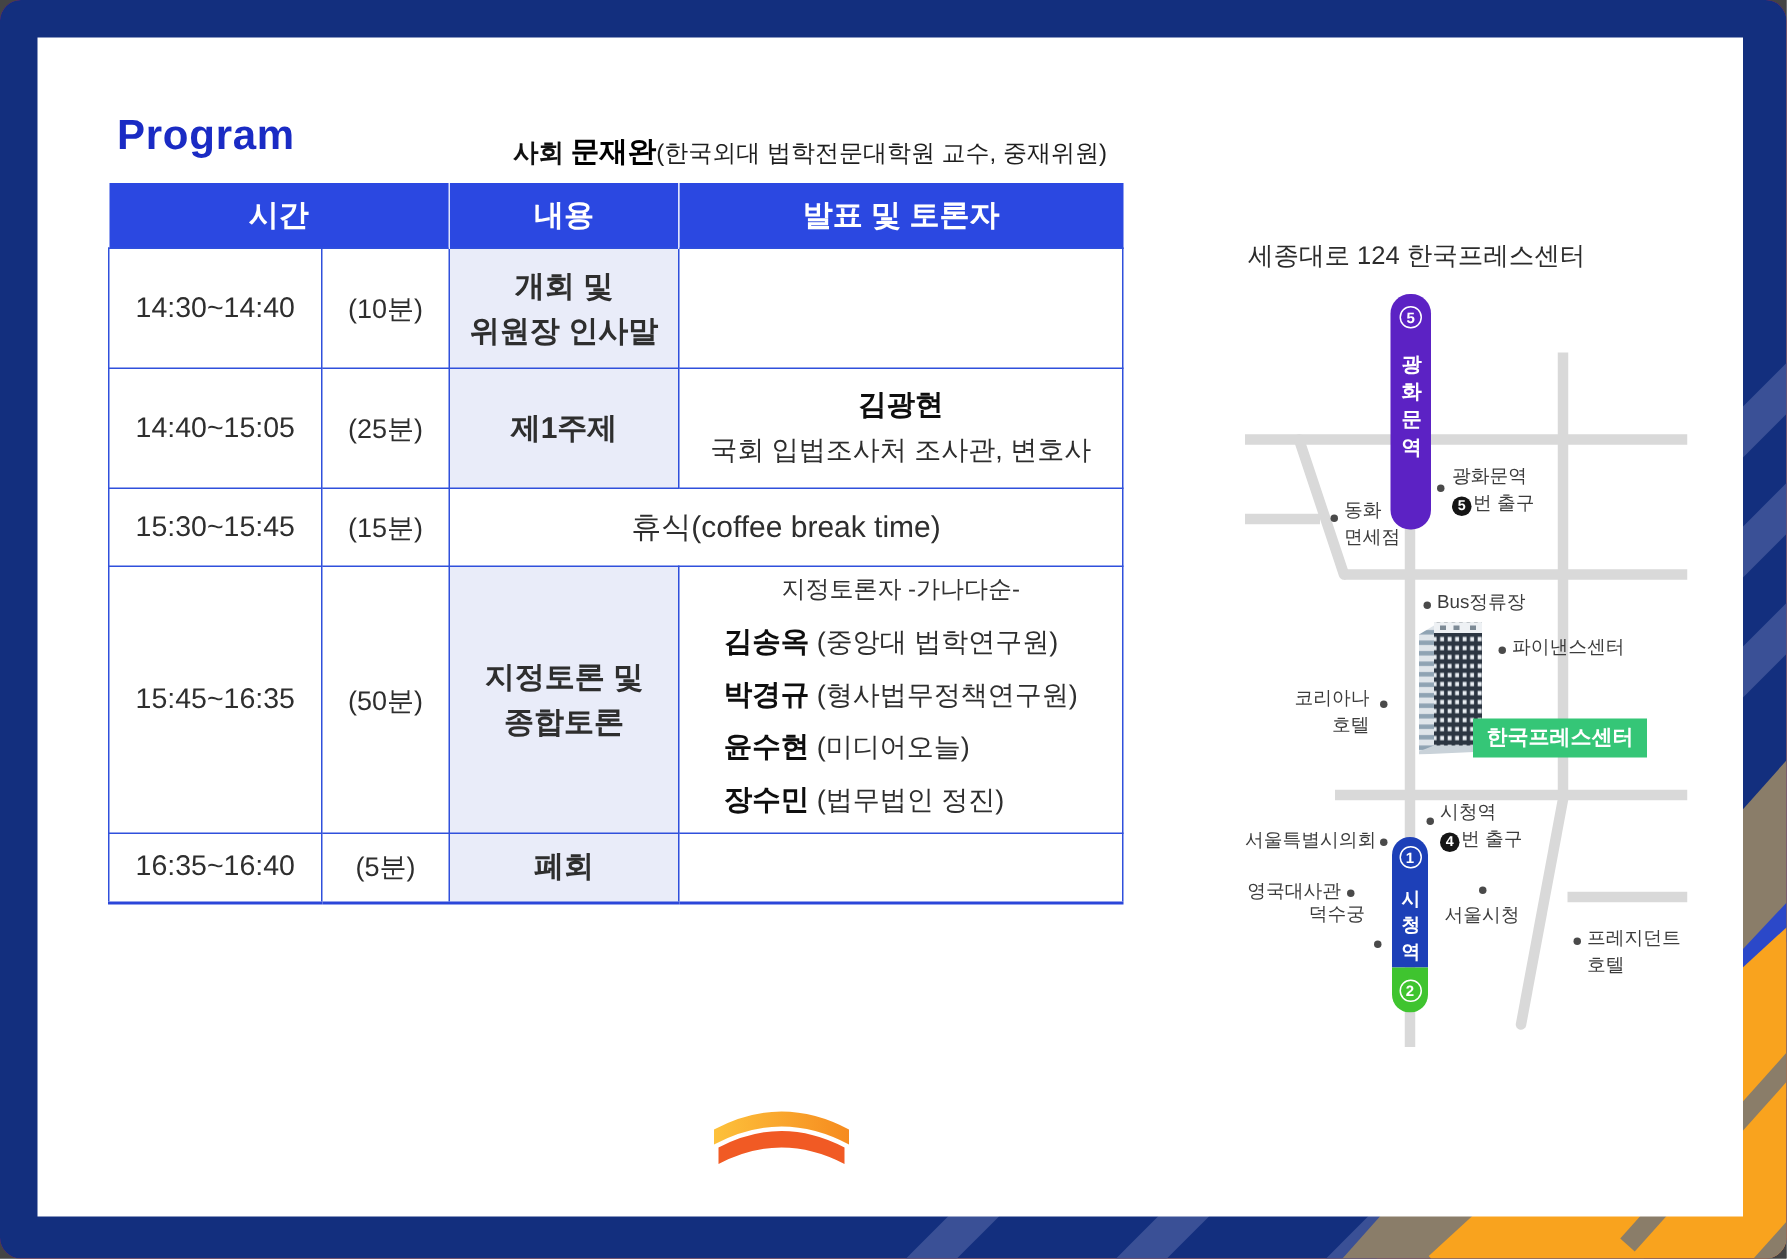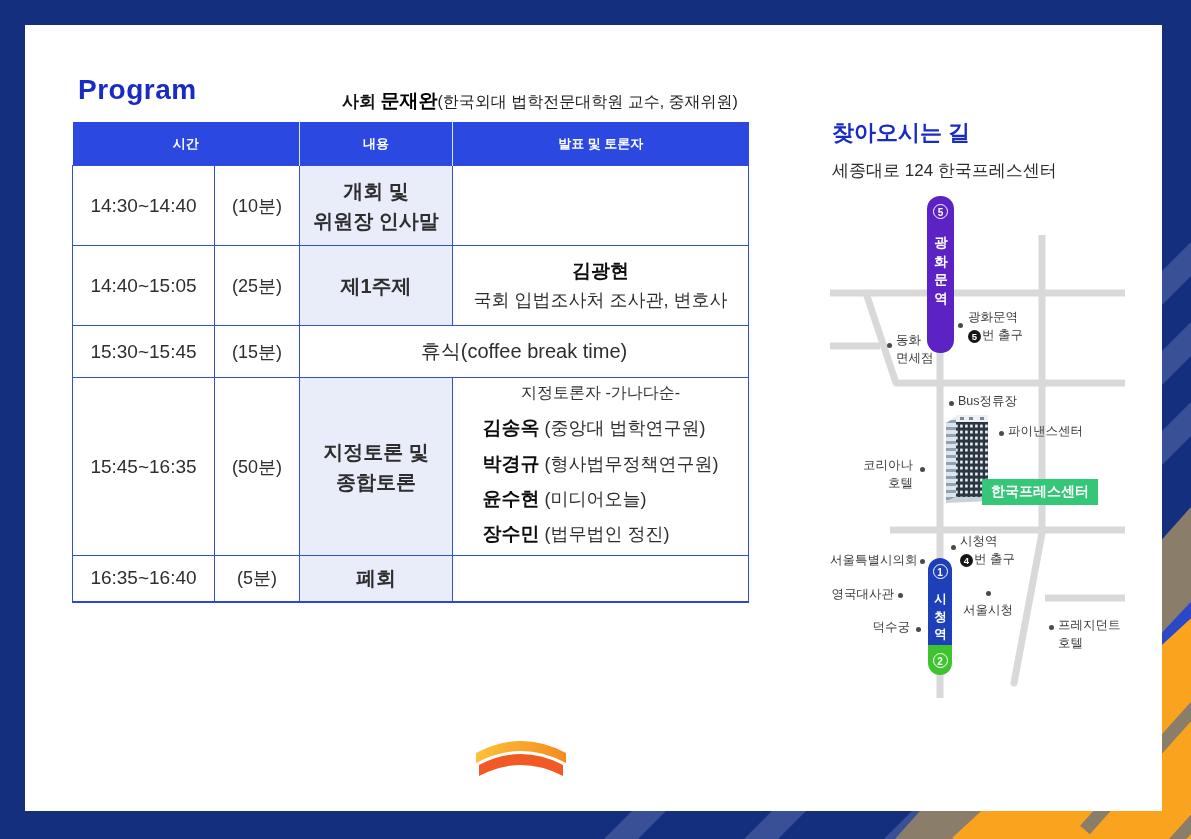--- a/index.html
+++ b/index.html
@@ -1,32 +1,32 @@
 <!DOCTYPE html>
 <html><head>
 <meta charset="utf-8">
 <style>
   html,body{margin:0;padding:0;background:#444;}
   .page{position:relative;width:1191px;height:839px;overflow:hidden;
-        font-family:"Liberation Sans","DejaVu Sans",sans-serif;background:#be185d;}
+        font-family:"Liberation Sans","DejaVu Sans",sans-serif;background:#be185d;border-radius:14px;}
   .bg{position:absolute;left:0;top:0;}
   .card{position:absolute;left:25px;top:25px;width:1137px;height:786px;background:#ffffff;}
 
   
   .program-title{position:absolute;left:53px;top:49px;font-size:28px;font-weight:800;
                  color:#1a2bc4;letter-spacing:.5px;}
   .host-line{position:absolute;left:280px;top:63px;width:470px;text-align:center;
              color:#1e1e1e;font-size:16px;white-space:nowrap;}
   .host-line .hp{font-weight:700;font-size:17px;color:#111;}
   .host-line .hn{font-weight:800;font-size:19px;color:#000;}
 
   
   .program-table{position:absolute;left:47px;top:97px;width:676px;border-collapse:collapse;
                  table-layout:fixed;}
-  .program-table th{background:#2b48e1;color:#fff;font-size:13px;font-weight:800;height:43px;
+  .program-table th{background:#2b48e1;color:#fff;font-size:20px;font-weight:800;height:43px;
                     border-left:1px solid rgba(255,255,255,.85);padding:0;}
   .program-table th:first-child{border-left:none;}
   .program-table td{border:1px solid #3050dc;text-align:center;vertical-align:middle;
                     color:#2e2e2e;padding:2px;}
   .program-table tbody tr:last-child td{border-bottom:2px solid #2b46d9;}
   .cell-time{font-size:19px;font-weight:500;}
   .cell-dur{font-size:18px;font-weight:500;margin-top:28px;}
   .cell-content{background:#e9ecf9;font-weight:800;font-size:20px;color:#0e0e0e;line-height:1.5;}
   .cell-presenter{font-size:18px;line-height:1.5;}
   .pname{font-weight:800;font-size:19px;color:#0e0e0e;margin-bottom:2px;}
@@ -160,21 +160,20 @@
         </tr>
         <tr style="height:46px">
           <td class="cell-time">16:35~16:40</td>
           <td class="cell-dur">(5분)</td>
           <td class="cell-content">폐회</td>
           <td class="cell-presenter"></td>
         </tr>
       </tbody>
     </table>
 
-    <div class="dir-title">찾아오시는 길</div>
     <div class="dir-address">세종대로 124 한국프레스센터</div>
 
     <div class="map">
       <svg class="roads" width="295" height="522" viewBox="0 0 295 522">
         <g stroke="#d9d9d9" stroke-width="7" fill="none">
           <path d="M110,93 V505"></path>
           <path d="M212,42 V340"></path>
           <path d="M0,100 H295"></path>
           <path d="M36,100 L66,190" stroke-linecap="round"></path>
           <path d="M0,153 H50"></path>
@@ -255,21 +254,21 @@
       <span class="dot" style="left:90px;top:366px"></span>
       <div class="map-label ra" style="left:0px;top:359px;width:86px">서울특별시의회</div>
 
       <span class="dot" style="left:68px;top:400px"></span>
       <div class="map-label ra" style="left:0px;top:393px;width:64px">영국대사관</div>
 
       <span class="dot" style="left:156px;top:398px"></span>
       <div class="map-label" style="left:133px;top:409px">서울시청</div>
 
       <span class="dot" style="left:86px;top:434px"></span>
-      <div class="map-label ra" style="left:30px;top:426px;width:50px">덕수궁</div>
+      <div class="map-label ra" style="left:30px;top:408px;width:50px">덕수궁</div>
 
       <span class="dot" style="left:219px;top:432px"></span>
       <div class="map-label" style="left:228px;top:424px">
         <div>프레지던트</div>
         <div>호텔</div>
       </div>
     </div>
 
     <div class="logo">
       <svg class="logo-mark" width="92" height="44" viewBox="0 0 92 44">

